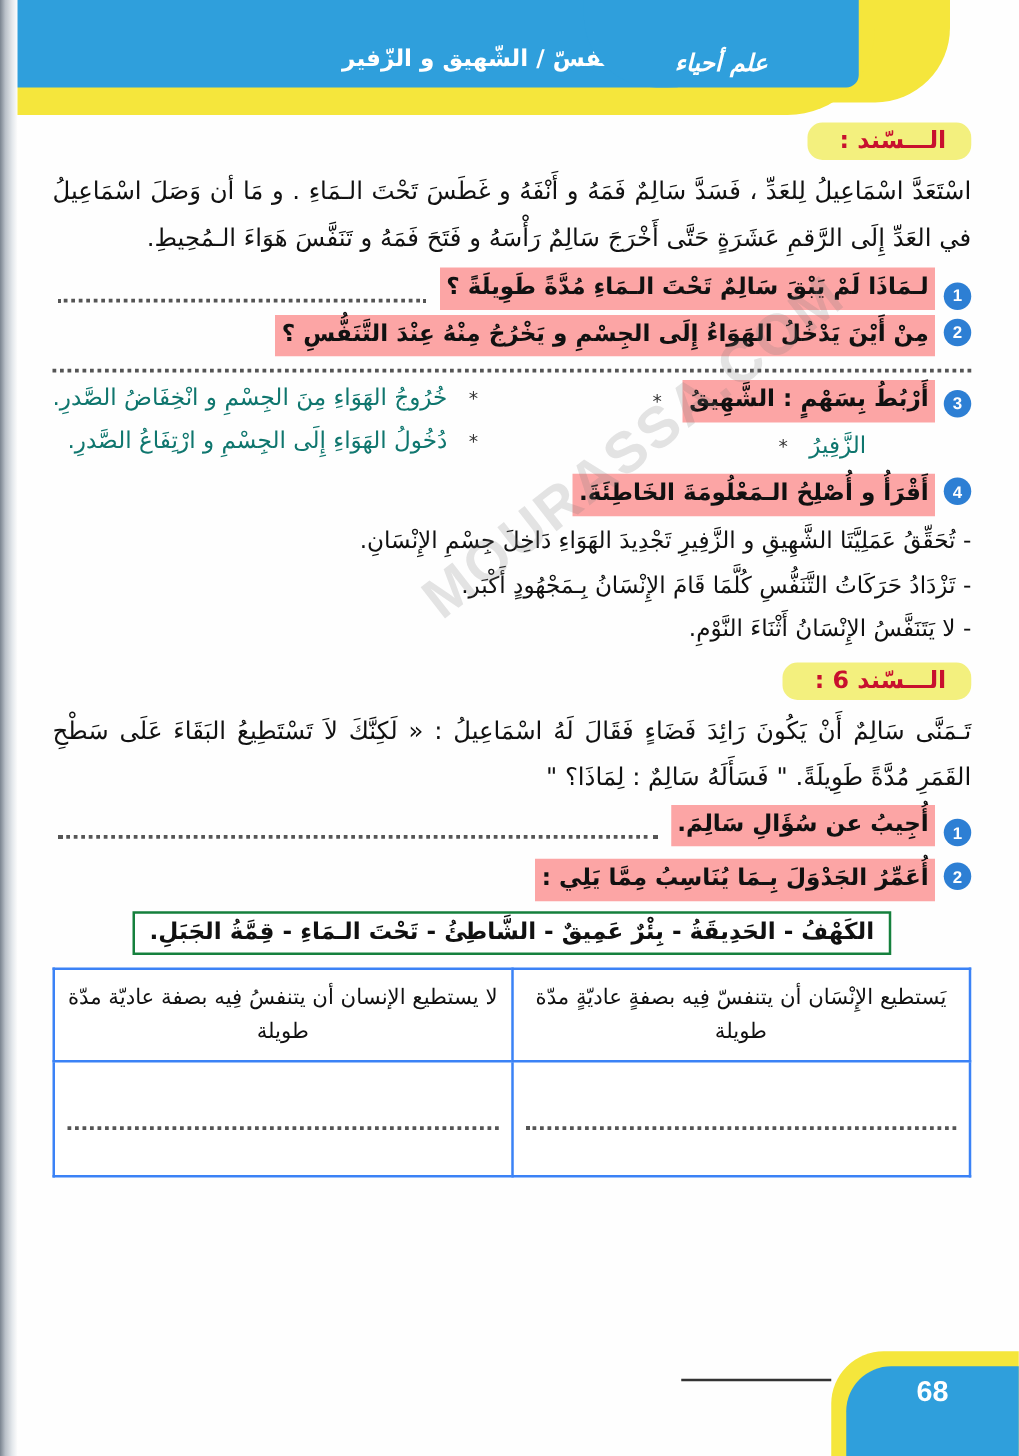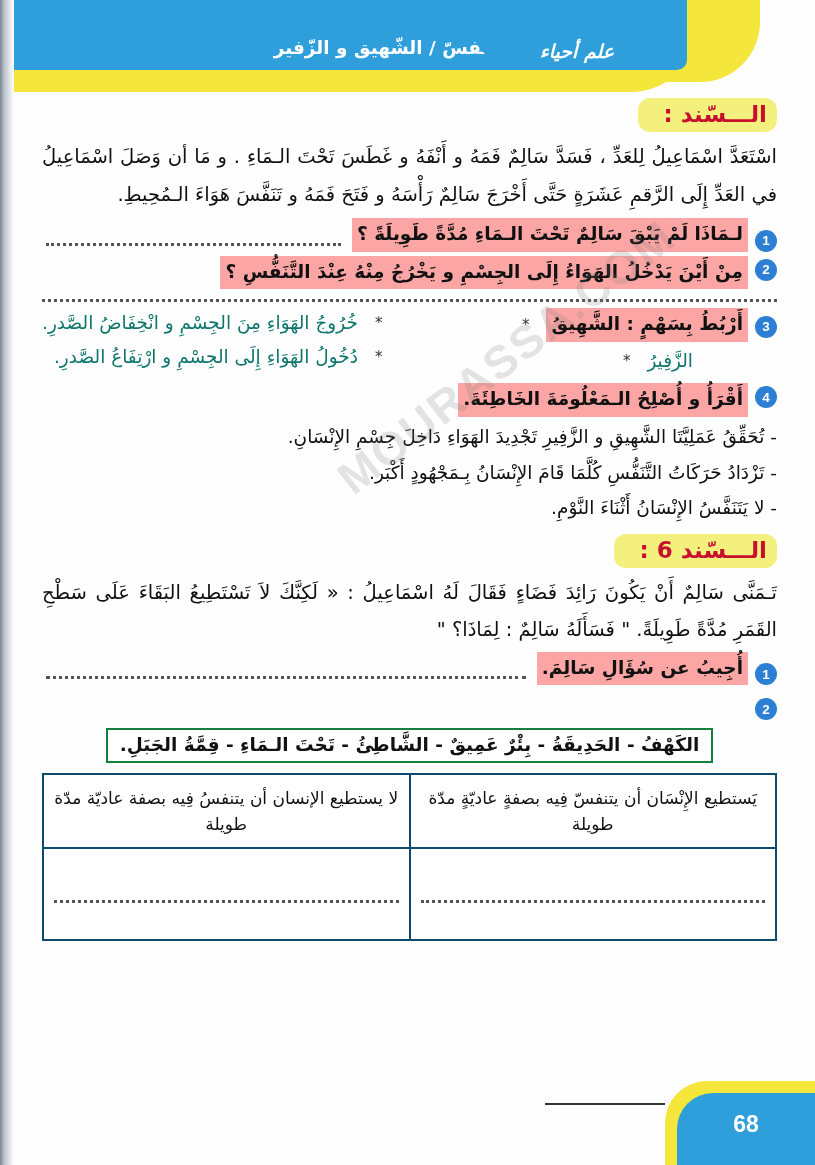--- a/index.html
+++ b/index.html
@@ -104,23 +104,23 @@
 
   
   .badge-row {
     display: flex;
     justify-content: flex-start;
     margin: 6px 0 4px 0;
   }
   .badge {
     background: #f3f07e;
     color: #c8102e;
-    font-size: 23px;
-    font-weight: bold;
-    padding: 3px 10px 5px 26px;
+    font-size: 19px;
+    font-weight: bold;
+    padding: 3px 20px 5px 26px;
     border-radius: 12px;
     display: inline-block;
     letter-spacing: -0.5px;
   }
 
   
   .passage {
     font-size: 19.5px;
     line-height: 1.95;
     text-align: justify;
@@ -247,21 +247,21 @@
   }
 
   
   .tbl {
     width: 100%;
     border-collapse: collapse;
     margin-top: 6px;
     background: #fff;
   }
   .tbl td {
-    border: 2px solid #0c4a6e;
+    border: 2px solid #3b82f6;
     width: 50%;
     vertical-align: middle;
     padding: 8px 10px;
   }
   .tbl .head-cell {
     text-align: center;
     font-size: 17px;
     line-height: 1.55;
     color: #111;
     height: 56px;
@@ -293,21 +293,21 @@
   }
   .pagetab .blue {
     position: absolute;
     right: 0; bottom: 0;
     width: 138px; height: 72px;
     background: #2f9fdc;
     border-top-left-radius: 36px;
     display: flex;
     align-items: flex-start;
     justify-content: center;
-    padding-top: 18px;
+    padding-top: 7px;
     box-sizing: border-box;
     text-align: right;
   }
   .pagenum {
     color: #ffffff;
     font-size: 23px;
     font-weight: bold;
     font-family: "Liberation Sans", sans-serif;
   }
   .rule-left {
@@ -415,20 +415,21 @@
     <p class="passage sanad2">تَـمَنَّى سَالِمٌ أَنْ يَكُونَ رَائِدَ فَضَاءٍ فَقَالَ لَهُ اسْمَاعِيلُ : « لَكِنَّكَ لاَ تَسْتَطِيعُ البَقَاءَ عَلَى سَطْحِ القَمَرِ مُدَّةً طَوِيلَةً. " فَسَأَلَهُ سَالِمٌ : لِمَاذَا؟ "</p>
 
     <div class="qrow-inline">
       <span class="qnum">1</span>
       <span class="qtext">أُجِيبُ عن سُؤَالِ سَالِمَ.</span>
       <span class="dots-short"></span>
     </div>
 
     <div class="qrow" style="margin-top:10px;">
       <span class="qnum">2</span>
+      <span class="qtext">أُعَمِّرُ الجَدْوَلَ بِـمَا يُنَاسِبُ مِمَّا يَلِي :</span>
     </div>
 
     <div class="wordbank-row">
       <div class="wordbank">الكَهْفُ - الحَدِيقَةُ - بِئْرٌ عَمِيقٌ - الشَّاطِئُ - تَحْتَ الـمَاءِ - قِمَّةُ الجَبَلِ.</div>
     </div>
 
     <table class="tbl">
       <tbody>
           <tr>
         <td class="head-cell">يَستطيع الإِنْسَان أن يتنفسّ فِيه بصفةٍ عاديّةٍ مدّة طويلة</td>

